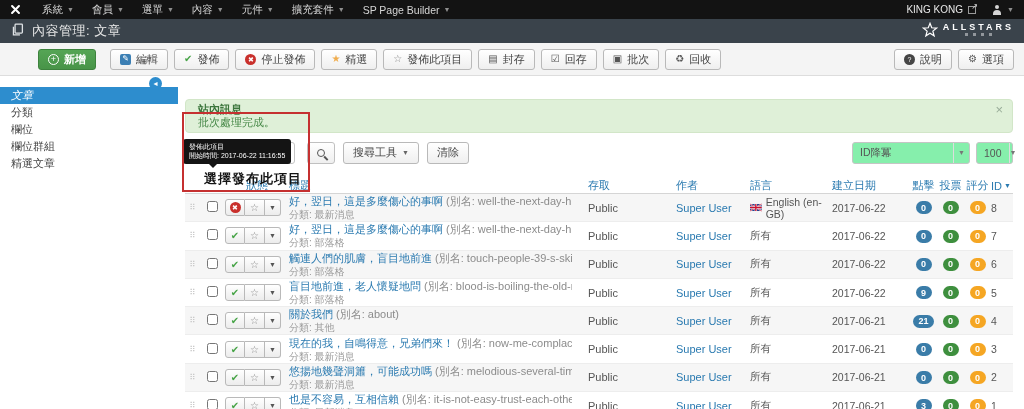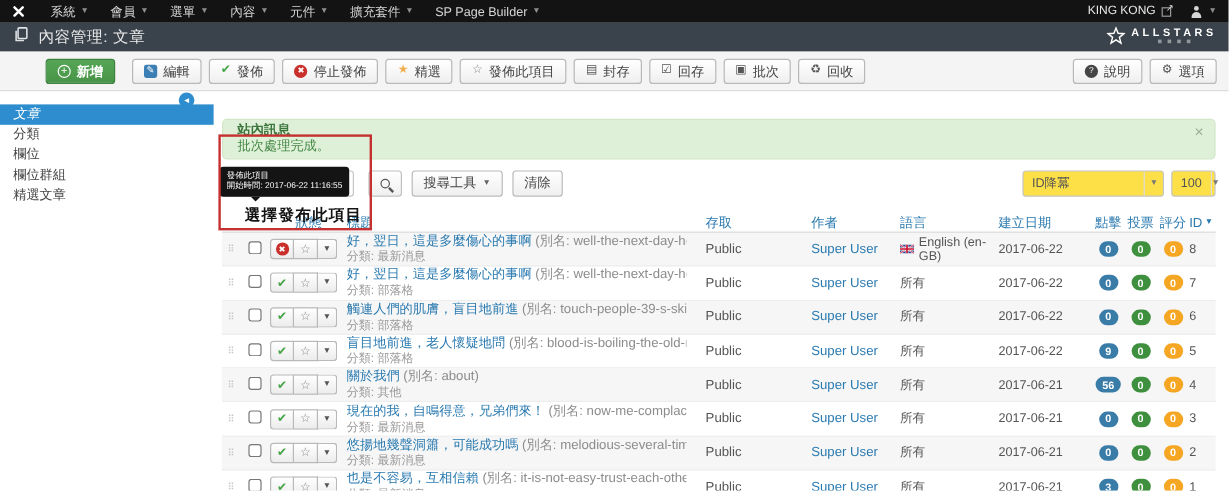--- a/index.html
+++ b/index.html
@@ -68,21 +68,21 @@
   .filterbar { margin-top:8px; height:23px; display:flex; align-items:center; position:relative; }
   .search-input { width:110px; height:22px; border:1px solid #c5c5c5; border-radius:3px; padding:0 6px;
                   font-size:11px; color:#555; font-family:inherit; }
   .search-input::placeholder { color:#9a9a9a; }
   .sq-btn { margin-left:12px; width:28px; height:22px; display:inline-flex; align-items:center; justify-content:center;
             background:linear-gradient(#ffffff,#efefef); border:1px solid #c0c0c0; border-radius:3px; cursor:pointer; }
   .lens { width:8px; height:8px; border:1.5px solid #555; border-radius:50%; position:relative; display:inline-block; }
   .lens::after { content:""; position:absolute; width:1.5px; height:5px; background:#555; left:7px; top:6px; transform:rotate(-45deg); }
   .fbtn { margin-left:8px; height:22px; }
   .selects { margin-left:auto; display:flex; gap:6px; }
-  .select { display:flex; align-items:center; border:1px solid #c5c5c5; border-radius:3px; background:#fde047; height:22px;
+  .select { display:flex; align-items:center; border:1px solid #c5c5c5; border-radius:3px; background:#86efac; height:22px;
             font-size:10.5px; color:#555; cursor:pointer; }
   .select .val { padding:0 7px; flex:1; white-space:nowrap; }
   .select .sel-caret { width:16px; border-left:1px solid #ddd; text-align:center; color:#777; font-size:7px; align-self:stretch; display:flex; align-items:center; justify-content:center; }
   .select-sort { width:118px; }
   .select-limit { width:37px; }
 
   
   .tablewrap { margin-top:14px; }
   .thead, .row { display:grid; grid-template-columns:14px 26px 64px 1fr 90px 82px 80px 86px 27px 27px 27px 22px; align-items:center; }
   .thead { height:16px; font-size:11px; color:#2a7ab0; border-bottom:1px solid #d5d5d5; }
@@ -484,21 +484,21 @@
         <span class="alias">(別名: about)</span>
       </span>
       <span class="t-line2">分類: 其他</span>
     </span>
     <span class="cell access">Public</span>
     <span class="cell author"><a class="author-link">Super User</a></span>
     <span class="cell lang">
                 <span class="lang-text">所有</span>
               </span>
     <span class="cell date">2017-06-21</span>
-    <span class="cell bcell"><span class="badge b-hits" style="background: rgb(58, 124, 168);">56</span></span>
+    <span class="cell bcell"><span class="badge b-hits" style="background: rgb(58, 124, 168);">21</span></span>
     <span class="cell bcell"><span class="badge b-votes" style="background: rgb(62, 143, 62);">0</span></span>
     <span class="cell bcell"><span class="badge b-rating" style="background: rgb(245, 166, 35);">0</span></span>
     <span class="cell idcell">4</span>
   </div>
             <div class="row">
     <span class="handle">⠿</span>
     <span class="cbcell"><input type="checkbox" style=""></span>
     <span class="btns">
       <button class="mini">
                   <i class="st-ico st-pub">✔</i>

